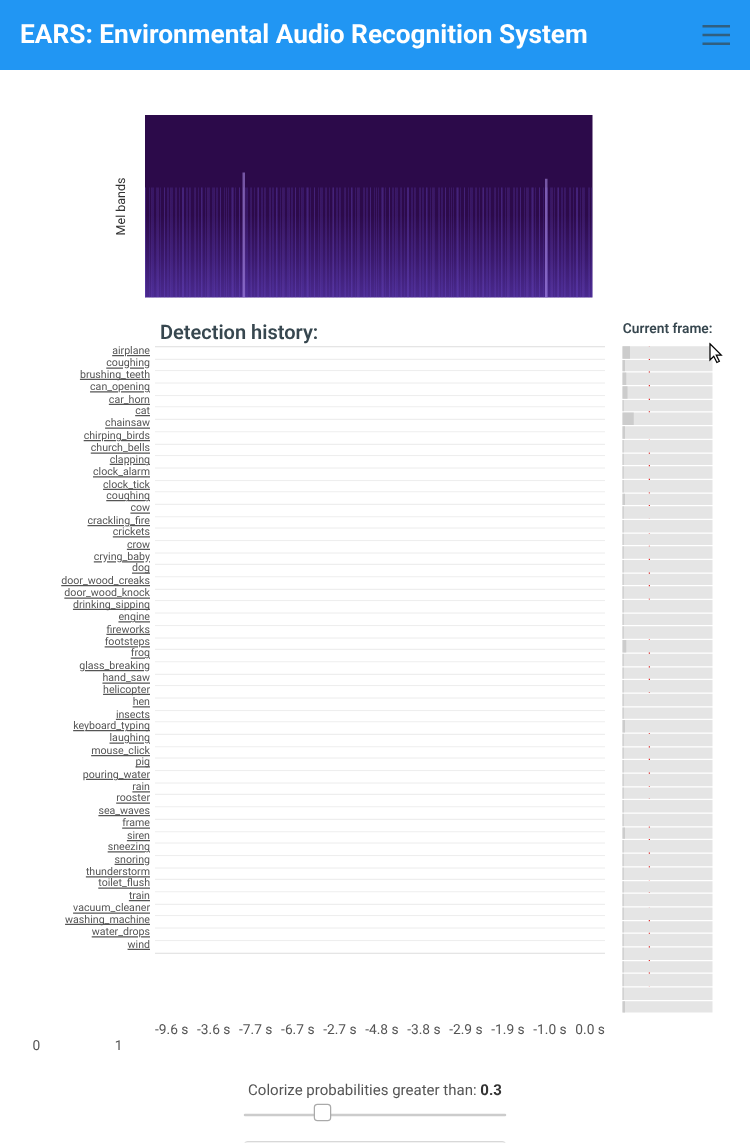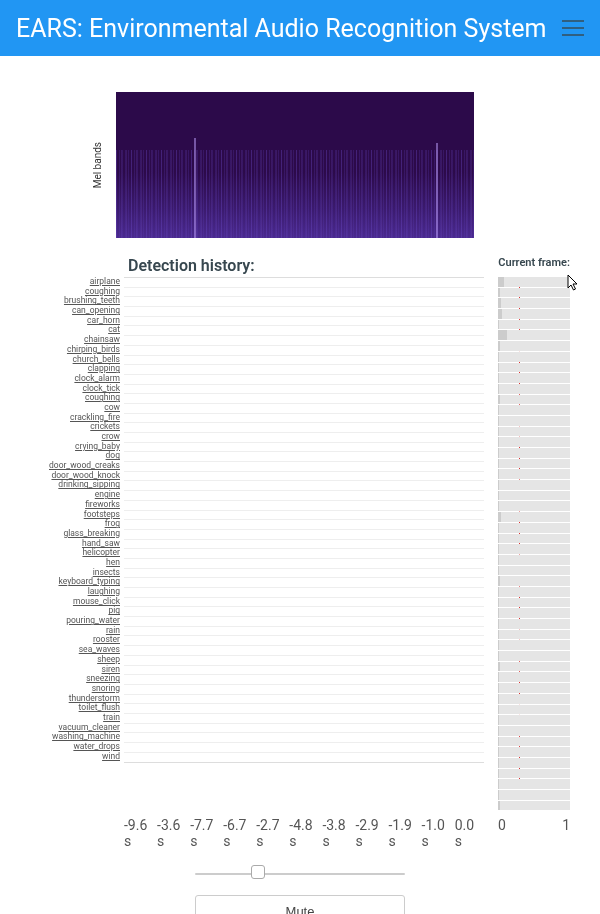--- a/index.html
+++ b/index.html
@@ -13,22 +13,22 @@
   .header {
     background: #2196f3;
     height: 56px;
     display: flex;
     align-items: center;
     padding: 0 16px;
     justify-content: space-between;
   }
   .header-title {
     color: #fff;
-    font-size: 25px;
-    font-weight: 400;
+    font-size: 21px;
+    font-weight: 700;
   }
   .hamburger {
     width: 22px;
     height: 16px;
     display: flex;
     flex-direction: column;
     justify-content: space-between;
     cursor: pointer;
   }
   .hamburger span {
@@ -150,22 +150,23 @@
   .thresh-line {
     position:absolute;
     top:0;
     bottom:22px;
     border-left: 1px dashed #d33;
     left: 21px;
   }
   .xaxis {
     display:flex;
     margin-top: 6px;
-    font-size: 14px;
+    font-size: 11px;
     color:#555;
+    flex-direction:column;
   }
   .xaxis .hist-ticks {
     width:360px;
     margin-left:112px;
     display:flex;
     justify-content:space-between;
   }
   .xaxis .cur-ticks {
     width:72px;
     margin-left:14px;
@@ -283,21 +284,21 @@
         <div>hen</div>
         <div>insects</div>
         <div>keyboard_typing</div>
         <div>laughing</div>
         <div>mouse_click</div>
         <div>pig</div>
         <div>pouring_water</div>
         <div>rain</div>
         <div>rooster</div>
         <div>sea_waves</div>
-        <div>sheep</div>
+        <div>frame</div>
         <div>siren</div>
         <div>sneezing</div>
         <div>snoring</div>
         <div>thunderstorm</div>
         <div>toilet_flush</div>
         <div>train</div>
         <div>vacuum_cleaner</div>
         <div>washing_machine</div>
         <div>water_drops</div>
         <div>wind</div>
@@ -524,20 +525,23 @@
         <span>-1.0 s</span>
         <span>0.0 s</span>
       </div>
     <div class="cur-ticks" id="cticks">
         <span>0</span>
         <span>1</span>
       </div>
   </div>
 
   <div class="controls">
+    <div class="slider-label">
+      <span>Colorize probabilities greater than: </span><b>0.3</b>
+    </div>
     <div class="slider">
       <div class="slider-track"></div>
       <div class="slider-thumb"></div>
     </div>
     <button class="mute-btn">Mute</button>
   </div>
 
   <svg class="cursor-ptr" style="top:218px; left:567px" viewBox="0 0 12 18">
     <path d="M1 1 L1 14 L4 11 L6.5 16 L8.5 15 L6 10 L10 10 Z" fill="#fff" stroke="#000" stroke-width="1"></path>
   </svg>

